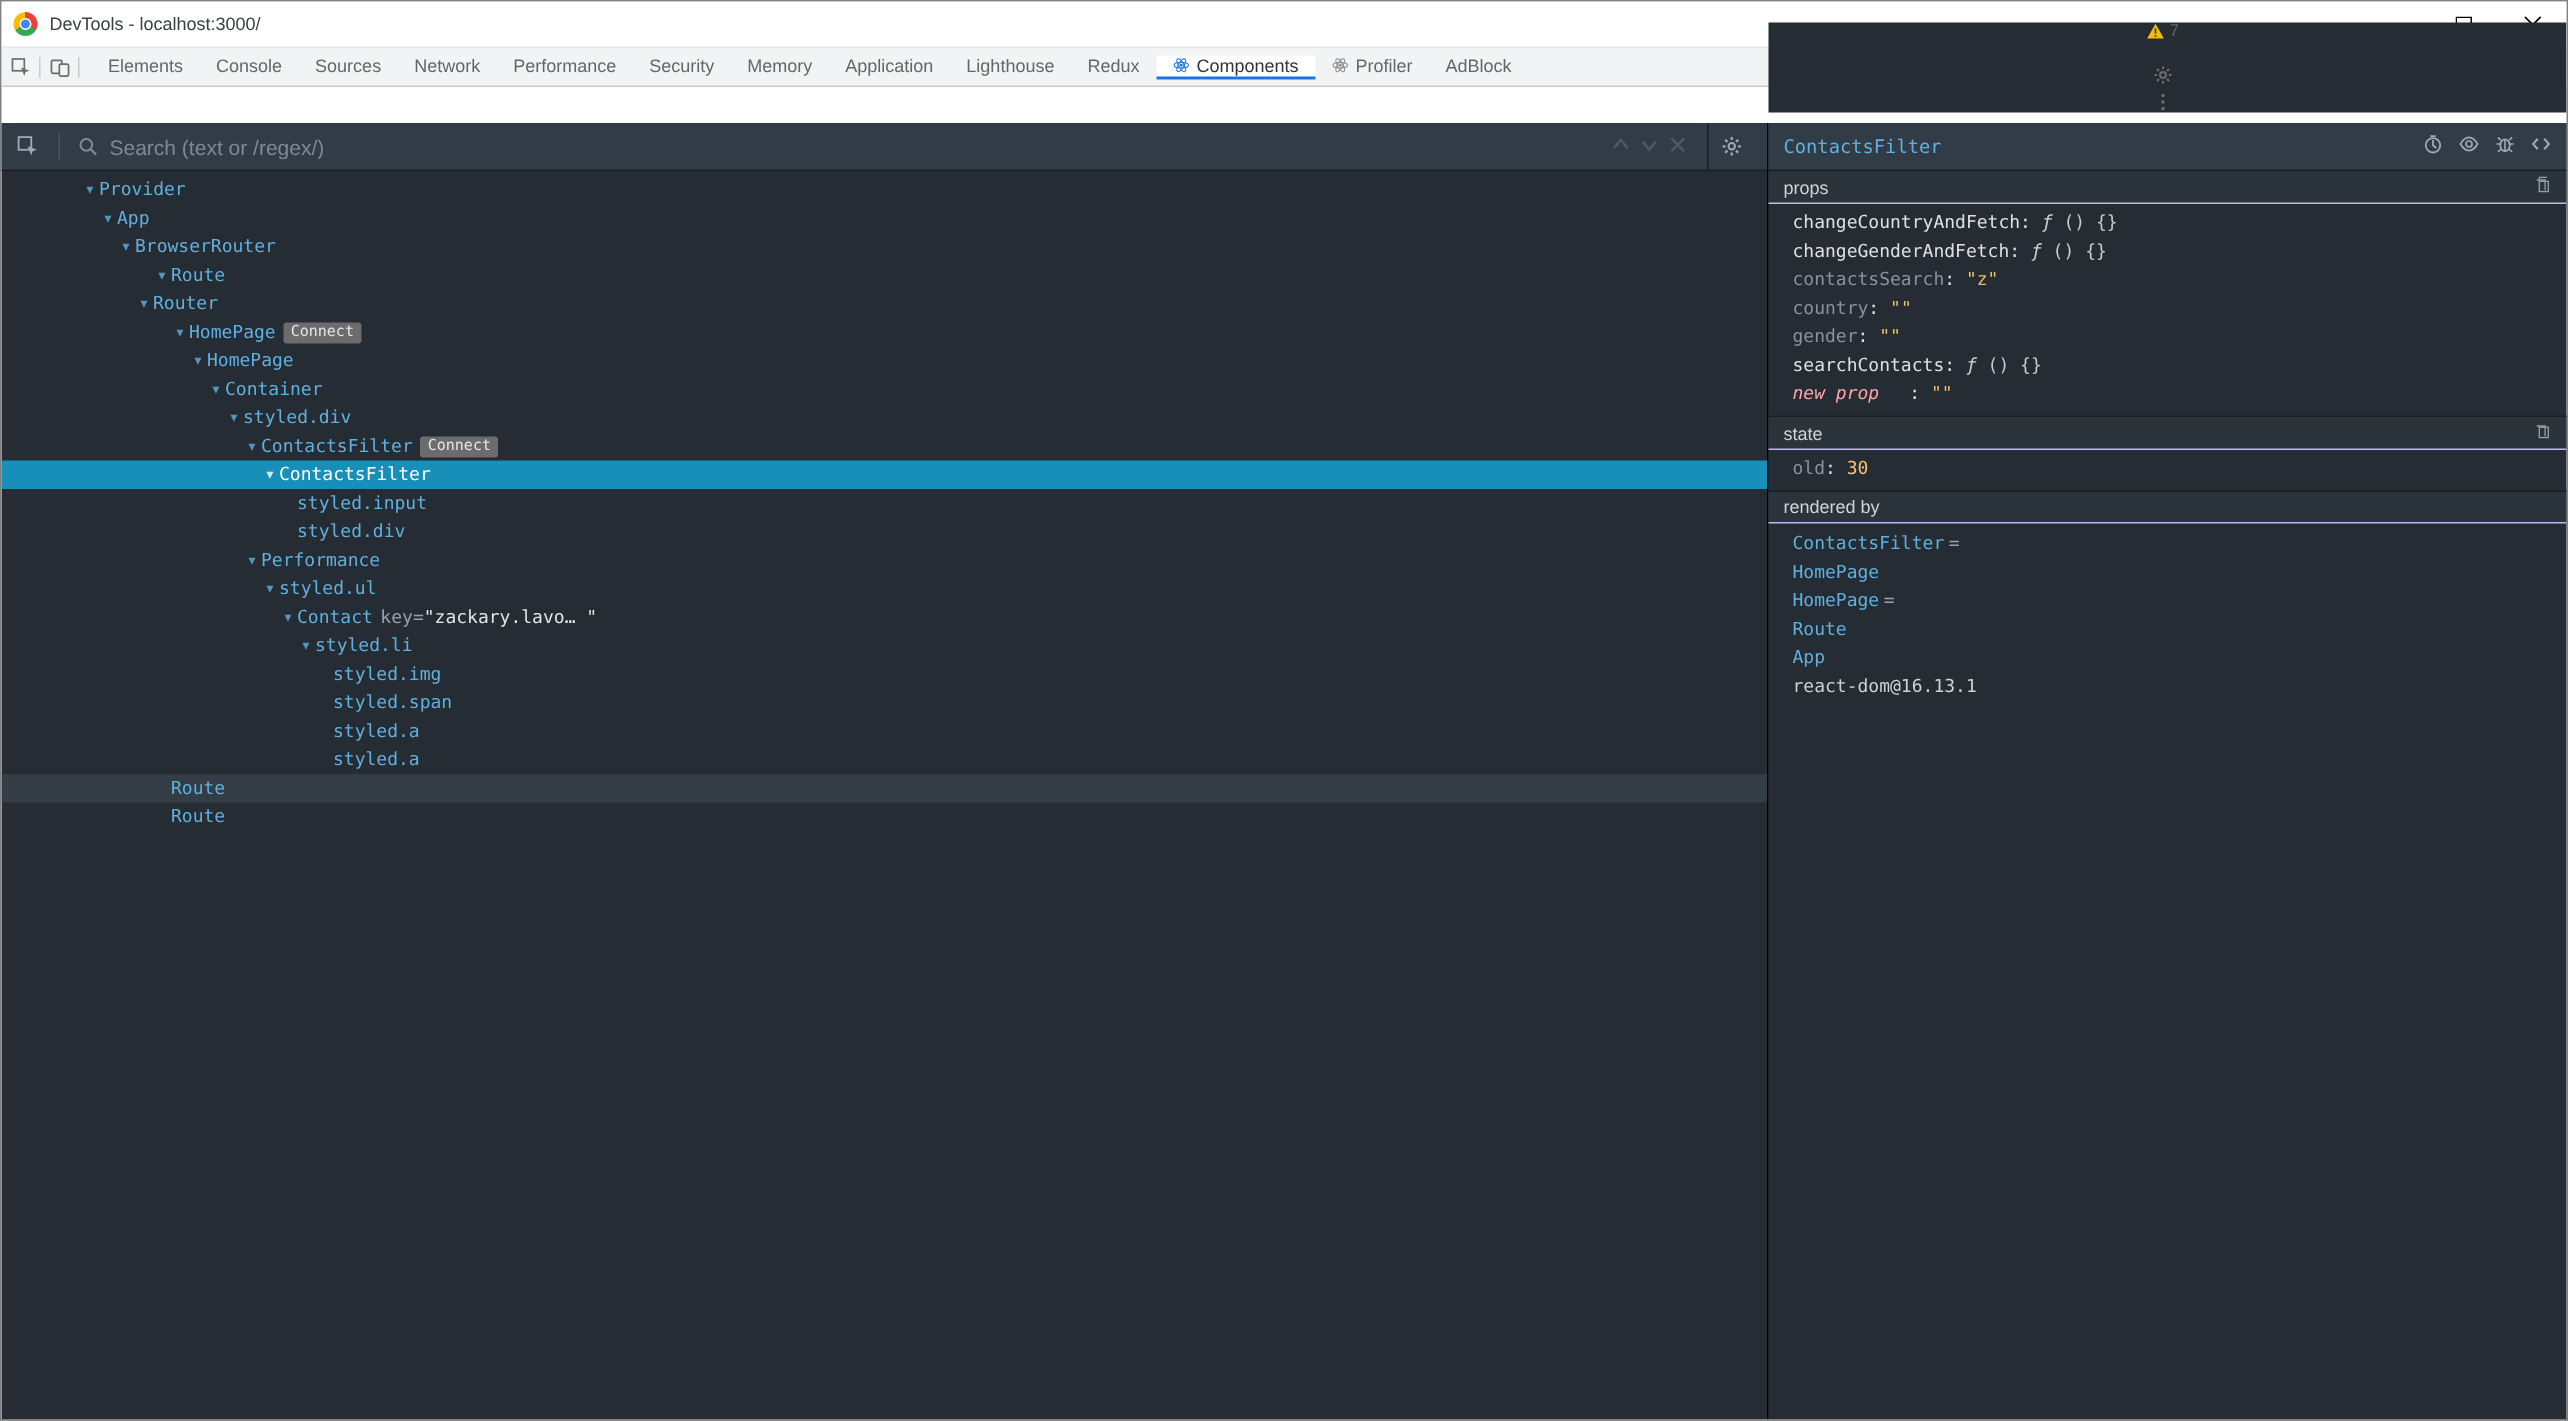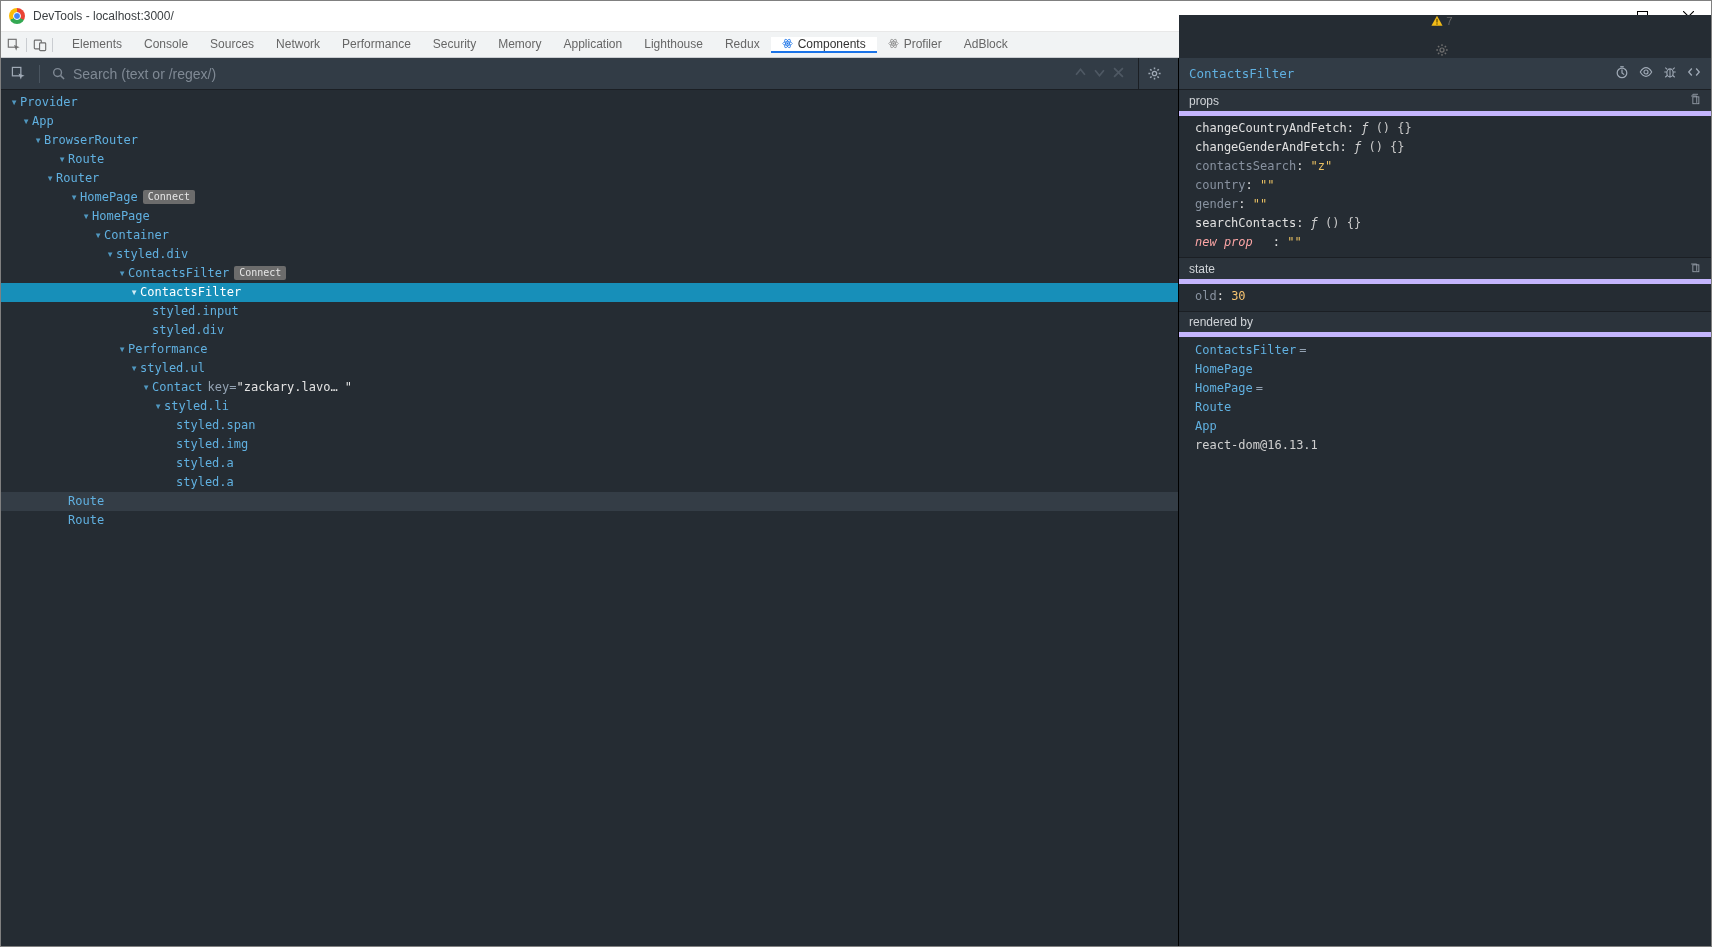--- a/index.html
+++ b/index.html
@@ -43,59 +43,59 @@
   .ts-divider{width:1px;background:var(--tabs-border);margin:4px 6px;}
   .tab{padding:0 11px;display:flex;align-items:center;gap:5px;color:#666;cursor:default;border-bottom:2px solid transparent;}
   .tab.active{color:#333;border-bottom:2px solid #1a73e8;background:#fff;}
   .react-icon{display:inline-flex;width:11px;height:11px;color:#5faede;}
   .react-icon svg{width:11px;height:11px;}
   .tabstrip .right{margin-left:auto;display:flex;align-items:center;gap:4px;padding-right:6px;}
   .tabstrip .warn{display:flex;align-items:center;gap:3px;color:#666;font-size:11.5px;}
   .tabstrip .warn svg{width:12px;height:12px;color:#e2a300;}
 
   
-  .dark{flex:1;display:flex;background:var(--panel-bg);min-height:0;}
+  .dark{flex:1;display:flex;background:var(--panel-bg);min-height:0;margin-top:24px;}
 
   
   .left{flex:1;display:flex;flex-direction:column;min-width:0;border-right:1px solid #000;}
   .left-toolbar{height:32px;background:var(--toolbar-bg);display:flex;align-items:center;padding:0 8px;gap:8px;border-bottom:1px solid #1b1f24;}
   .tb-icon{width:18px;height:18px;display:flex;align-items:center;justify-content:center;color:#a0aab6;}
   .tb-icon svg{width:15px;height:15px;}
   .tb-sep{width:1px;height:18px;background:#4a5560;margin:0 4px;}
   .search{flex:1;display:flex;align-items:center;gap:6px;color:#7f8994;}
   .search input{flex:1;background:transparent;border:none;outline:none;color:#d5d9dc;font-size:14px;}
   .search input::placeholder{color:#7f8994;}
   .mini-icons{display:flex;align-items:center;gap:8px;color:#7a8490;}
   .mini-icons .disabled{opacity:.4;}
   .mini-icons svg{width:11px;height:11px;}
   .gear{width:32px;display:flex;align-items:center;justify-content:center;border-left:1px solid #1b1f24;height:32px;color:#a0aab6;}
   .gear svg{width:15px;height:15px;}
 
   
   .tree{flex:1;overflow:auto;font-family:Menlo,Consolas,monospace;font-size:12px;padding-top:3px;}
-  .row{height:19px;line-height:19px;white-space:nowrap;color:var(--tree-text);}
+  .row{height:19px;line-height:19px;white-space:nowrap;color:var(--tree-text);padding-left:46px;}
   .row.selected{background:var(--sel-bg);color:#fff;}
   .row.hovered{background:#343d46;}
   .row .indent{display:inline-block;}
   .tw{color:#5097bf;display:inline-block;width:10px;text-align:center;margin-right:1px;}
   .row.selected .tw{color:#cfeaf5;}
   .nm{color:#60b0e0;}
   .row.selected .nm, .row.selected .key, .row.selected .kv{color:#fff;}
   .badge{display:inline-block;background:var(--badge-bg);color:#e6e6e6;font-size:10px;padding:0 5px;border-radius:2px;margin-left:5px;line-height:14px;vertical-align:1px;}
   .key{color:#93a2b2;margin-left:5px;}
   .kv{color:#e4e4e4;}
 
   
   .right{width:532px;display:flex;flex-direction:column;background:var(--panel-bg);}
   .rtitle{height:32px;background:var(--toolbar-bg);display:flex;align-items:center;padding:0 10px;border-bottom:1px solid #1b1f24;}
   .rtitle .nm2{color:#60b0e0;font-family:Menlo,Consolas,monospace;font-size:12.5px;}
   .rtitle .ricons{margin-left:auto;display:flex;gap:10px;color:#a0aab6;}
   .rtitle .ricons svg{width:14px;height:14px;}
 
-  .section-head{background:#2b333b;padding:3px 10px;color:#d0d4d8;font-size:12px;display:flex;align-items:center;border-top:1px solid #1b1f24;border-bottom:5px solid #c4b5fd;}
+  .section-head{background:#2b333b;padding:3px 10px;color:#d0d4d8;font-size:12px;display:flex;align-items:center;border-top:1px solid #1b1f24;border-bottom:1px solid #c4b5fd;}
   .section-head.first{border-top:none;}
   .section-head .copy{margin-left:auto;color:#99a2ac;}
   .section-head .copy svg{width:12px;height:12px;}
   .kvlist{padding:3px 0 5px 16px;font-family:Menlo,Consolas,monospace;font-size:12px;}
   .kvrow{line-height:19px;white-space:nowrap;}
   .k{color:#e0e0e0;}
   .k.dim{color:#8892a0;}
   .colon{color:#e0e0e0;}
   .fn{color:#c9c9c9;}
   .fnItalic{font-style:italic;color:#d0d0d0;}
@@ -283,22 +283,22 @@
         <div class="row"><span class="indent" style="width:92px"></span><span class="tw">▾</span><span class="nm">Container</span></div>
         <div class="row"><span class="indent" style="width:104px"></span><span class="tw">▾</span><span class="nm">styled.div</span></div>
         <div class="row"><span class="indent" style="width:116px"></span><span class="tw">▾</span><span class="nm">ContactsFilter</span><span class="badge">Connect</span></div>
         <div class="row selected"><span class="indent" style="width:128px"></span><span class="tw">▾</span><span class="nm">ContactsFilter</span></div>
         <div class="row"><span class="indent" style="width:140px"></span><span class="tw"></span><span class="nm">styled.input</span></div>
         <div class="row"><span class="indent" style="width:140px"></span><span class="tw"></span><span class="nm">styled.div</span></div>
         <div class="row"><span class="indent" style="width:116px"></span><span class="tw">▾</span><span class="nm">Performance</span></div>
         <div class="row"><span class="indent" style="width:128px"></span><span class="tw">▾</span><span class="nm">styled.ul</span></div>
         <div class="row"><span class="indent" style="width:140px"></span><span class="tw">▾</span><span class="nm">Contact</span><span class="key"><span>key</span>=<span class="kv">"zackary.lavo… "</span></span></div>
         <div class="row"><span class="indent" style="width:152px"></span><span class="tw">▾</span><span class="nm">styled.li</span></div>
+        <div class="row"><span class="indent" style="width:164px"></span><span class="tw"></span><span class="nm">styled.img</span></div>
         <div class="row"><span class="indent" style="width:164px"></span><span class="tw"></span><span class="nm">styled.span</span></div>
-        <div class="row"><span class="indent" style="width:164px"></span><span class="tw"></span><span class="nm">styled.img</span></div>
         <div class="row"><span class="indent" style="width:164px"></span><span class="tw"></span><span class="nm">styled.a</span></div>
         <div class="row"><span class="indent" style="width:164px"></span><span class="tw"></span><span class="nm">styled.a</span></div>
         <div class="row hovered"><span class="indent" style="width:56px"></span><span class="tw"></span><span class="nm">Route</span></div>
         <div class="row"><span class="indent" style="width:56px"></span><span class="tw"></span><span class="nm">Route</span></div>
       </div>
   </div>
 
   <div class="right">
     <div class="rtitle">
       <span class="nm2">ContactsFilter</span>

